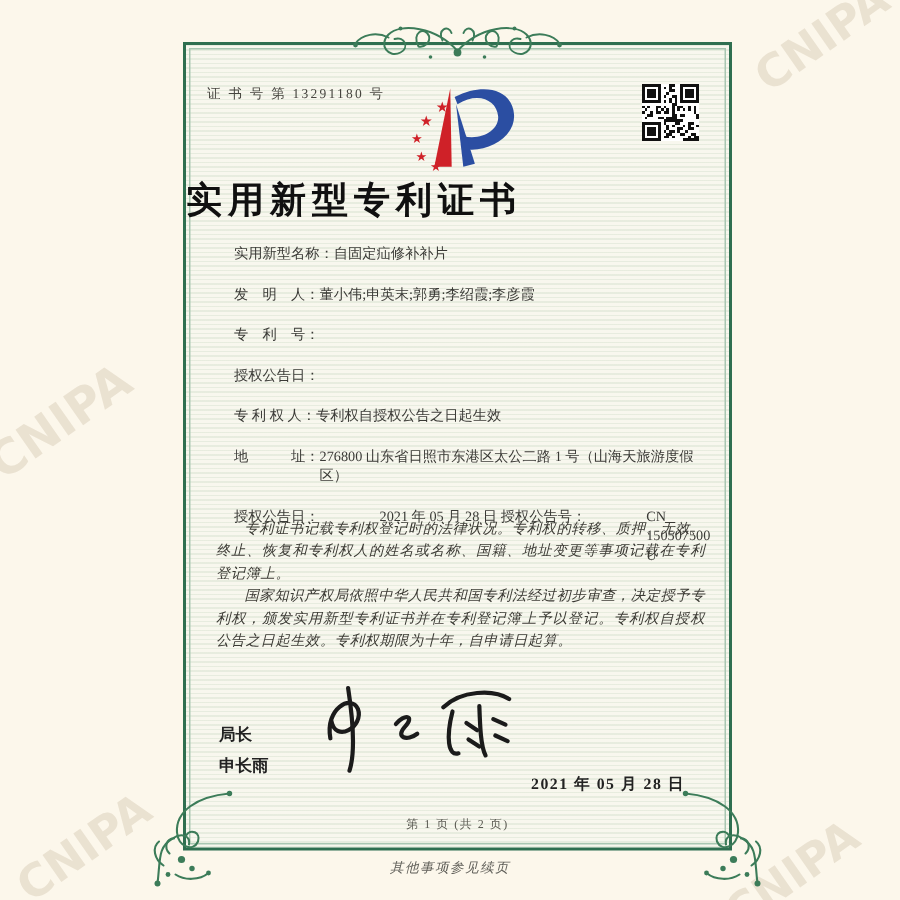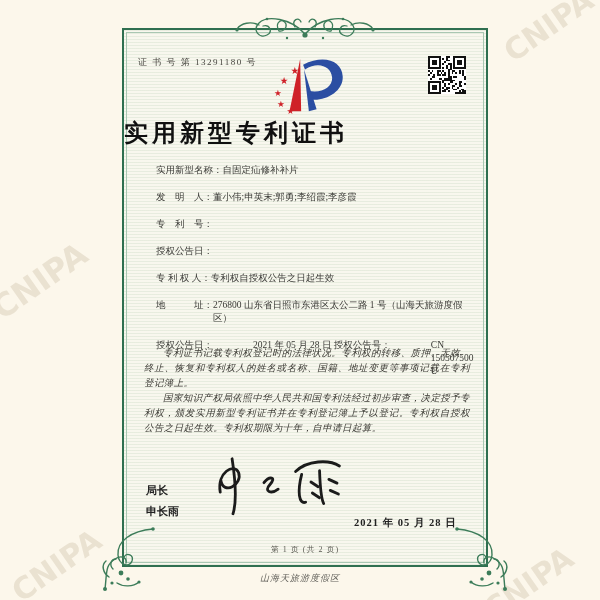--- a/index.html
+++ b/index.html
@@ -426,14 +426,14 @@
           <path d="M122,38 l8,4"></path>
         </g>
       </svg>
     </div>
 
     <div class="grant-date">2021 年 05 月 28 日</div>
 
     <div class="page-no">第 1 页 (共 2 页)</div>
   </div>
 
-  <div class="footer-note">山海天旅游度假区</div>
+  <div class="footer-note">其他事项参见续页</div>
 </div>
 
 </body></html>

